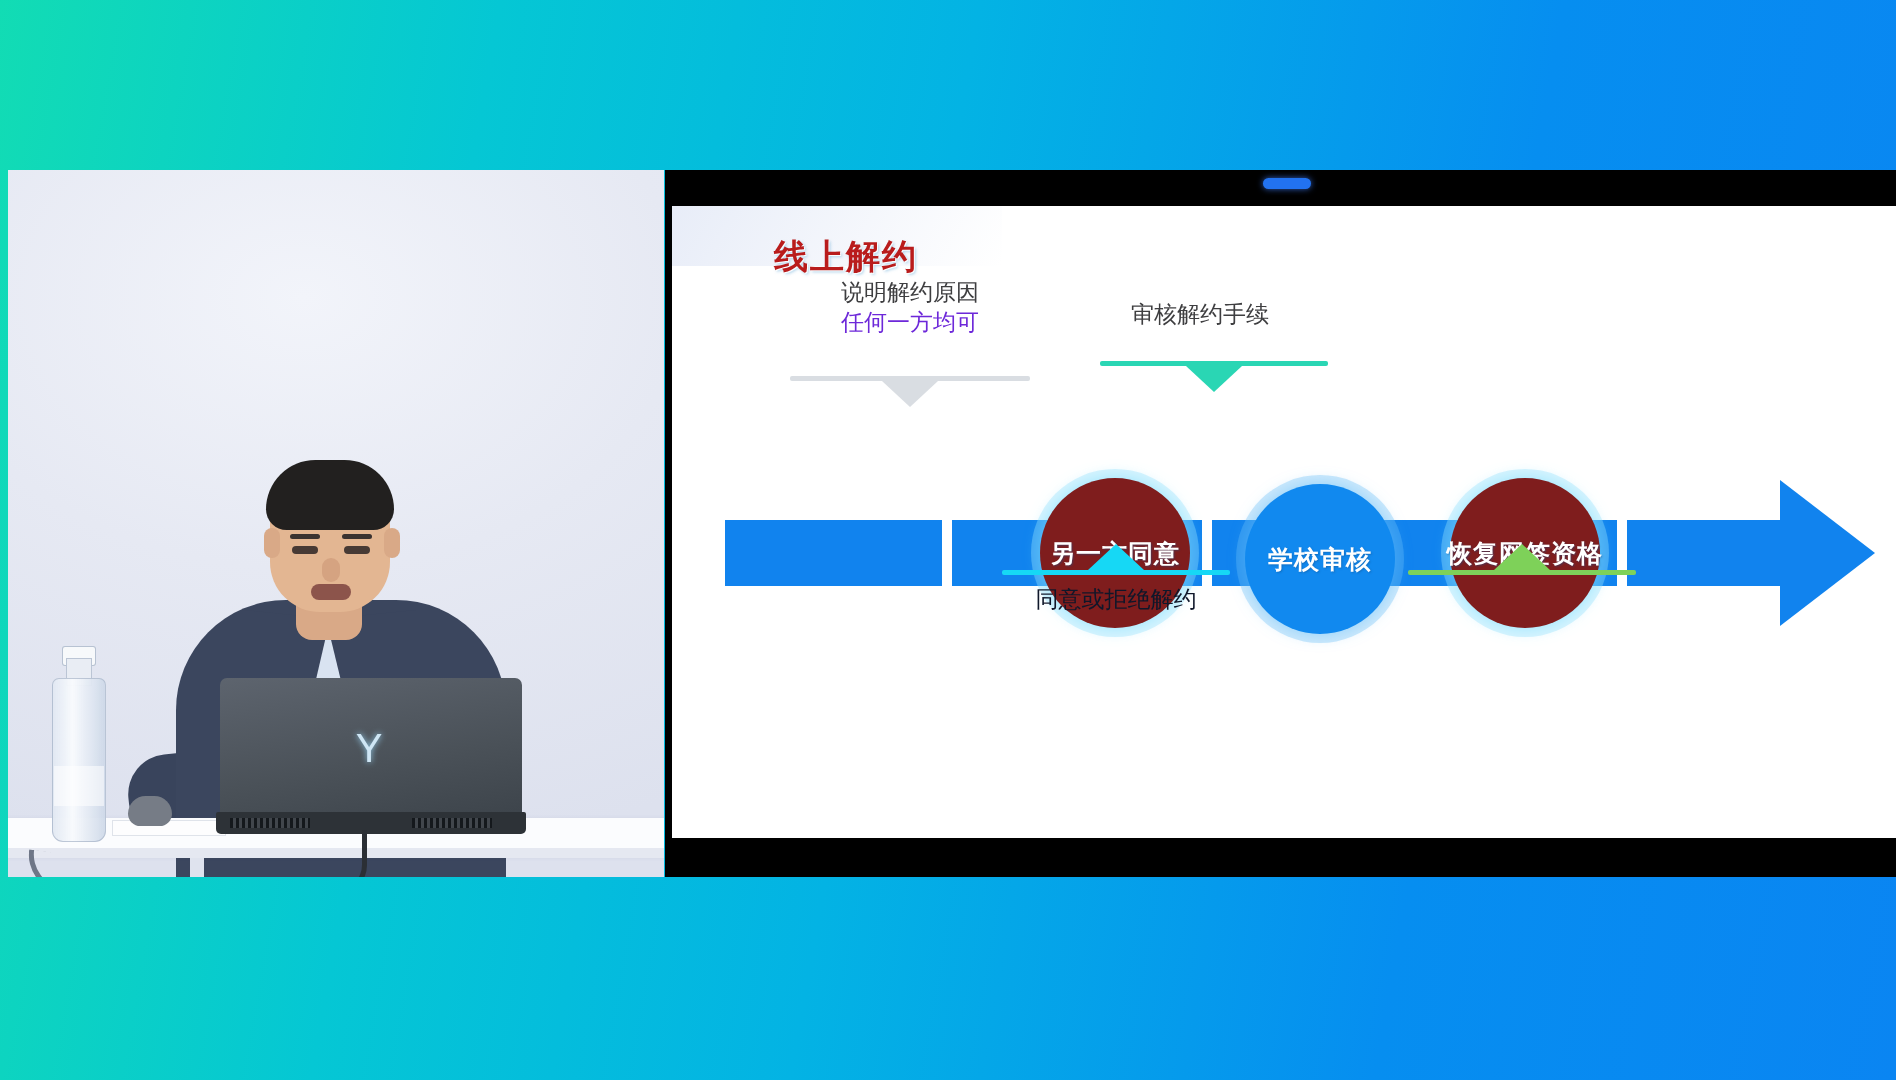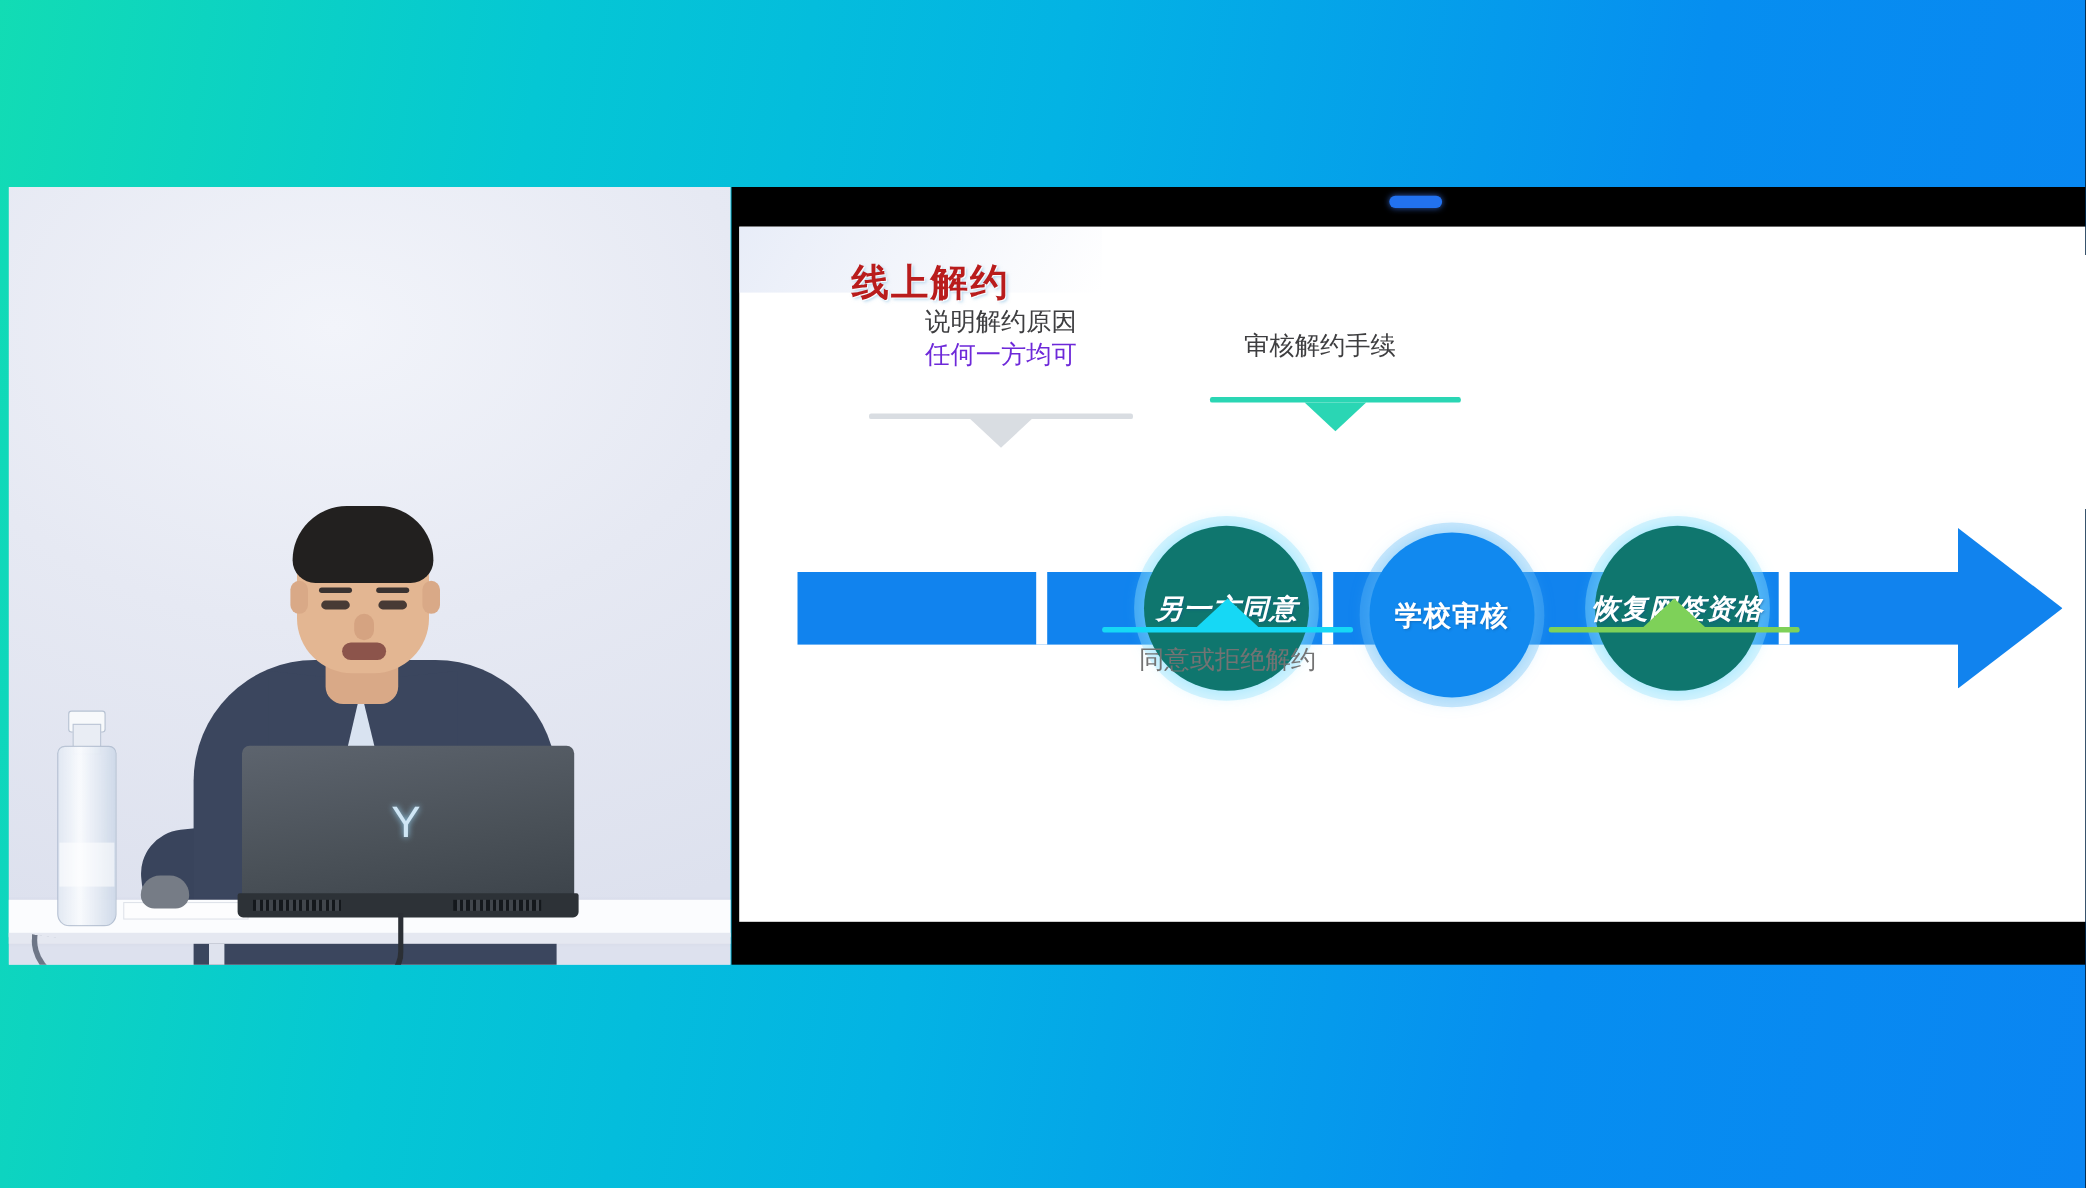--- a/index.html
+++ b/index.html
@@ -383,21 +383,21 @@
     align-items: center;
     justify-content: center;
     color: #fff;
     font-size: 25px;
     font-weight: bold;
     letter-spacing: 1px;
     white-space: nowrap;
     text-shadow: 1px 1px 2px rgba(20,80,140,.45);
   }
   .node.dark { background: #1189ef; box-shadow: 0 0 0 9px rgba(105,190,245,.35), 0 0 16px rgba(90,190,250,.55); }
-  .node.light { background: #0f766e; box-shadow: 0 0 0 9px rgba(150,225,252,.38), 0 0 16px rgba(90,215,255,.6); font-style: italic; }
+  .node.light { background: #7f1d1d; box-shadow: 0 0 0 9px rgba(150,225,252,.38), 0 0 16px rgba(90,215,255,.6); }
   .node.overflow span { overflow: visible; }
 
   
   .callout-top {
     position: absolute;
     text-align: center;
     font-size: 23px;
     color: #3e3e40;
     line-height: 1.30;
     white-space: nowrap;
@@ -417,21 +417,21 @@
   .conn-tri-up {
     position: absolute;
     width: 0; height: 0;
     border-left: 28px solid transparent;
     border-right: 28px solid transparent;
   }
   .callout-bottom {
     position: absolute;
     text-align: center;
     font-size: 23px;
-    color: #737373;
+    color: #0f172a;
     white-space: nowrap;
   }
 </style>
 </head>
 <body>
 
 <div id="stage">
 
   <div id="video-panel">
     <div class="wall"></div>

